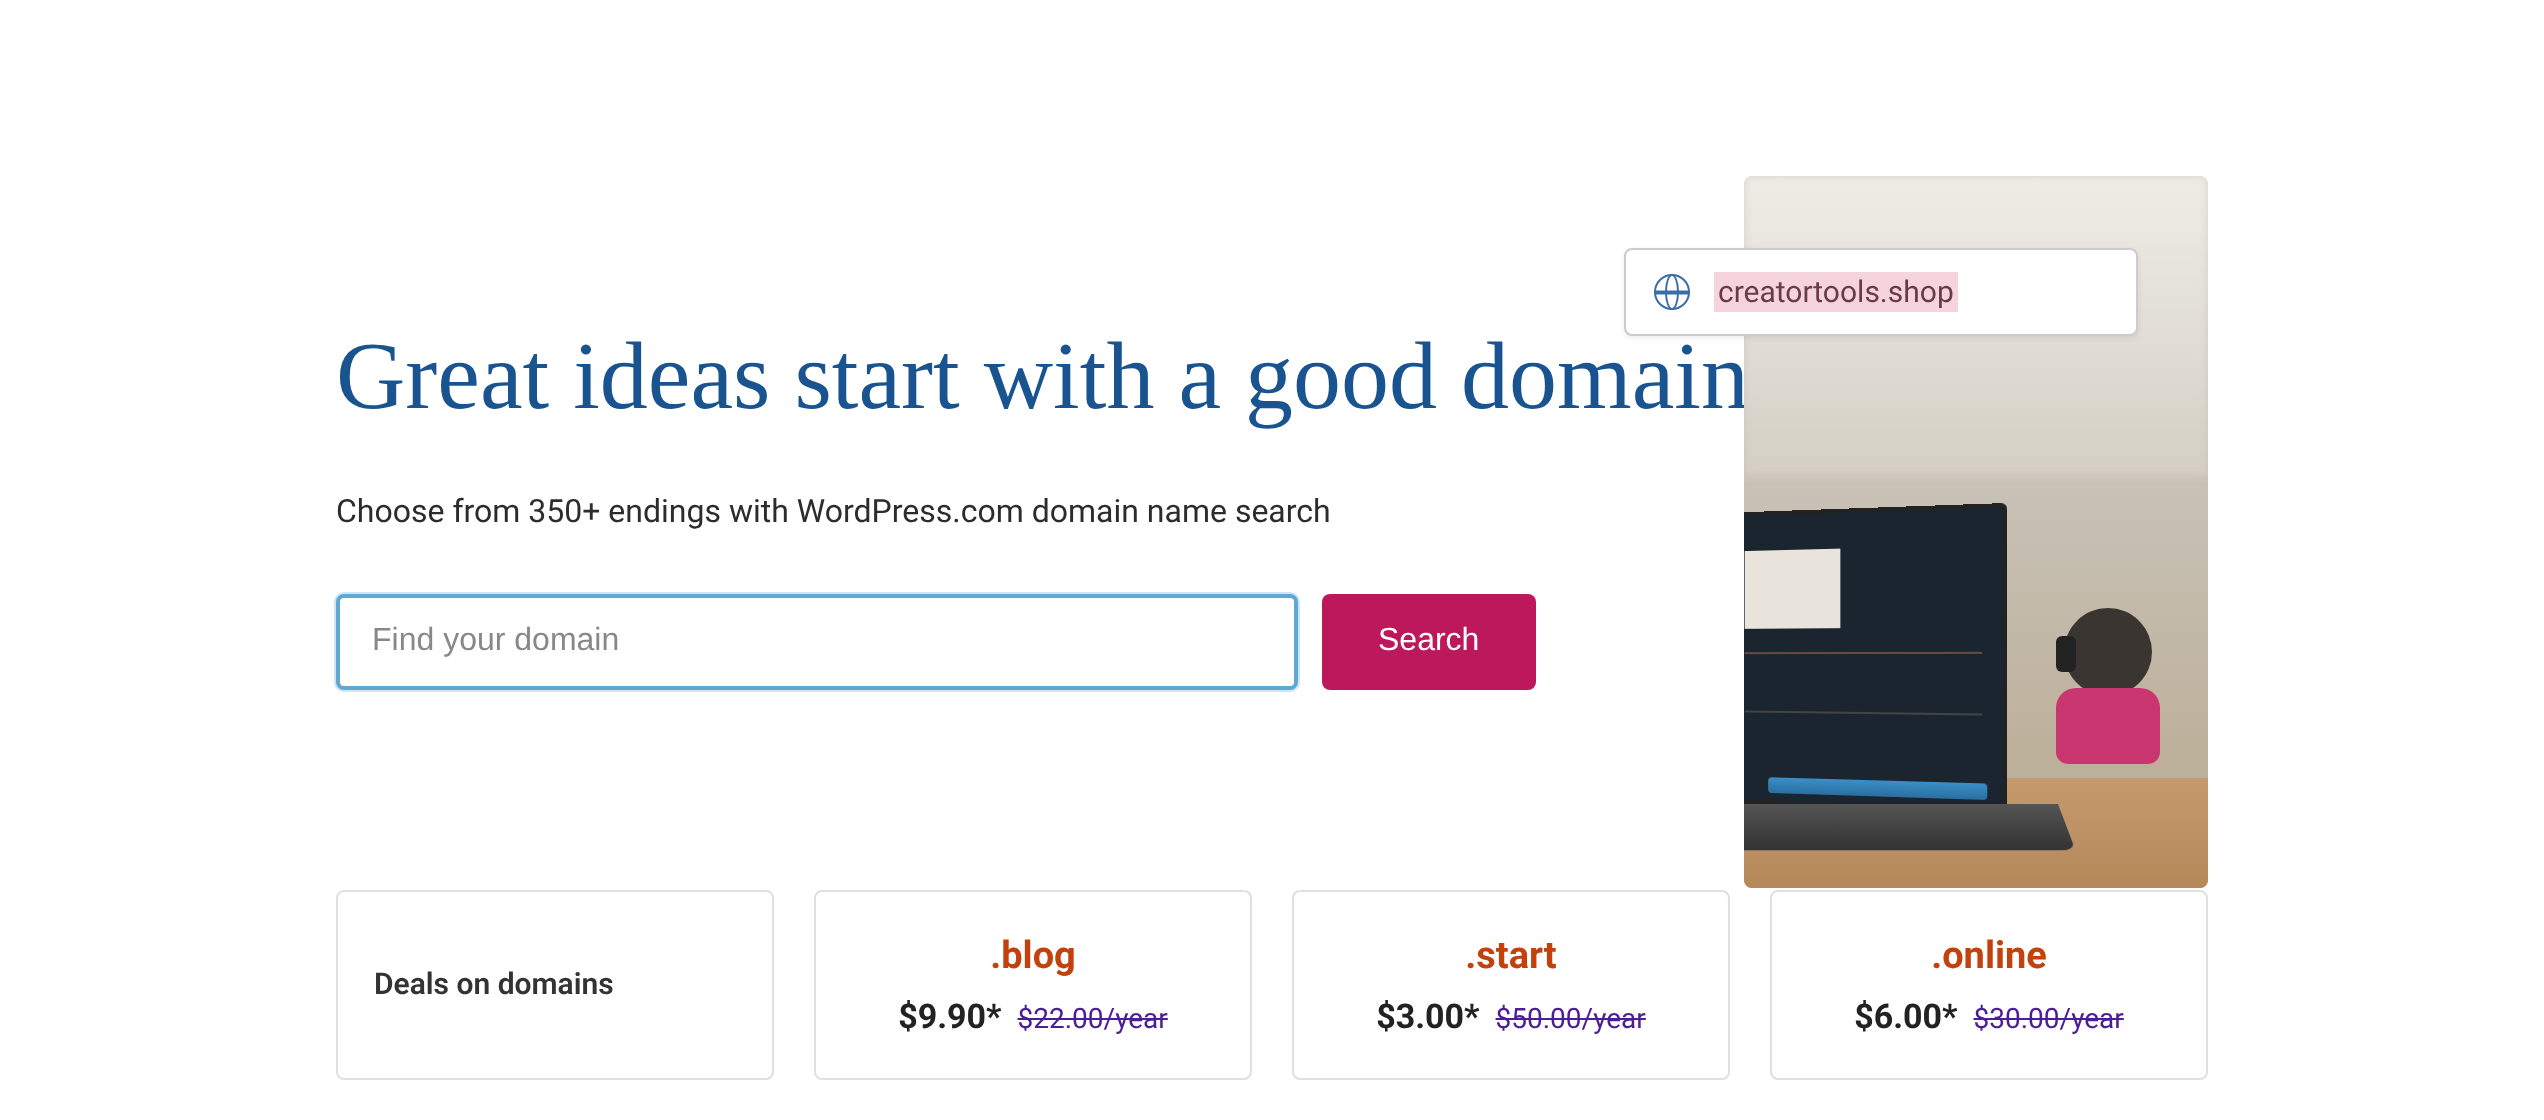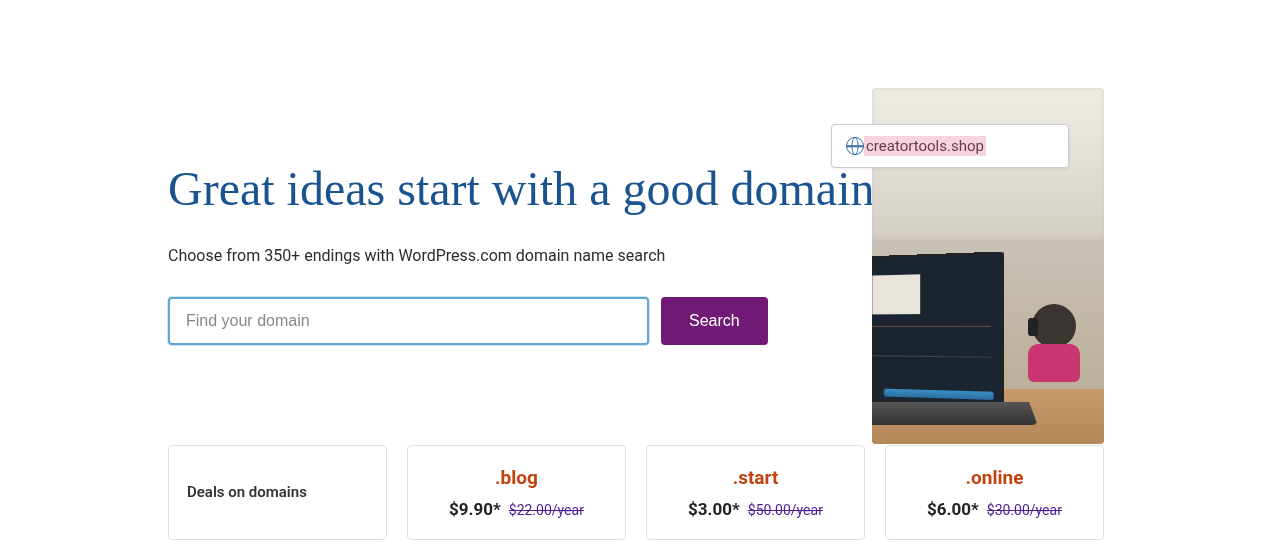--- a/index.html
+++ b/index.html
@@ -52,21 +52,21 @@
       outline: none;
       box-shadow: 0 0 0 1px rgba(95,168,211,0.3);
       max-width: 481px;
     }
     .search-input::placeholder {
       color: #888;
     }
     .search-button {
       height: 48px;
       padding: 0 28px;
-      background: #701a75;
+      background: #be185d;
       color: #fff;
       border: none;
       border-radius: 4px;
       font-size: 16px;
       cursor: pointer;
     }
     .hero-image {
       position: absolute;
       right: 168px;
       top: 88px;
@@ -183,28 +183,29 @@
       left: 0;
       right: 0;
       height: 150px;
       background: linear-gradient(to bottom, rgba(240,238,232,0.9), rgba(220,215,205,0.6));
       filter: blur(2px);
     }
     .addressbar-overlay {
       position: absolute;
       top: 124px;
       right: 203px;
-      width: 238px;
+      width: 257px;
       height: 44px;
       background: #fff;
       border: 1px solid #ccc;
       border-radius: 4px;
       display: flex;
       align-items: center;
       padding: 0 14px;
+      gap: 12px;
       z-index: 10;
       box-shadow: 0 1px 3px rgba(0,0,0,0.08);
     }
     .globe-icon {
       width: 18px;
       height: 18px;
       border: 1.5px solid #3a6ea5;
       border-radius: 50%;
       position: relative;
       flex-shrink: 0;

